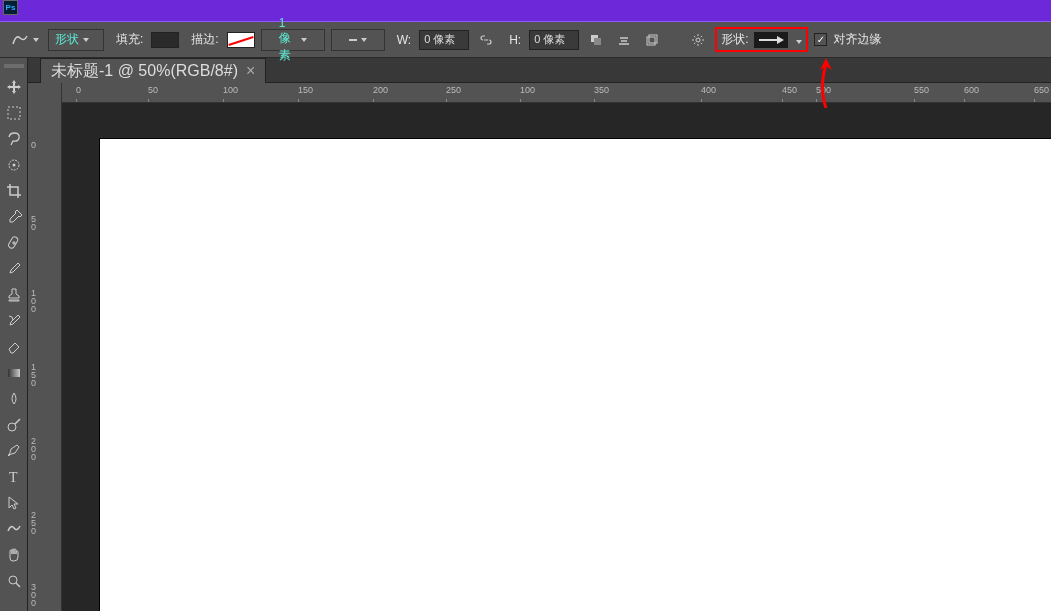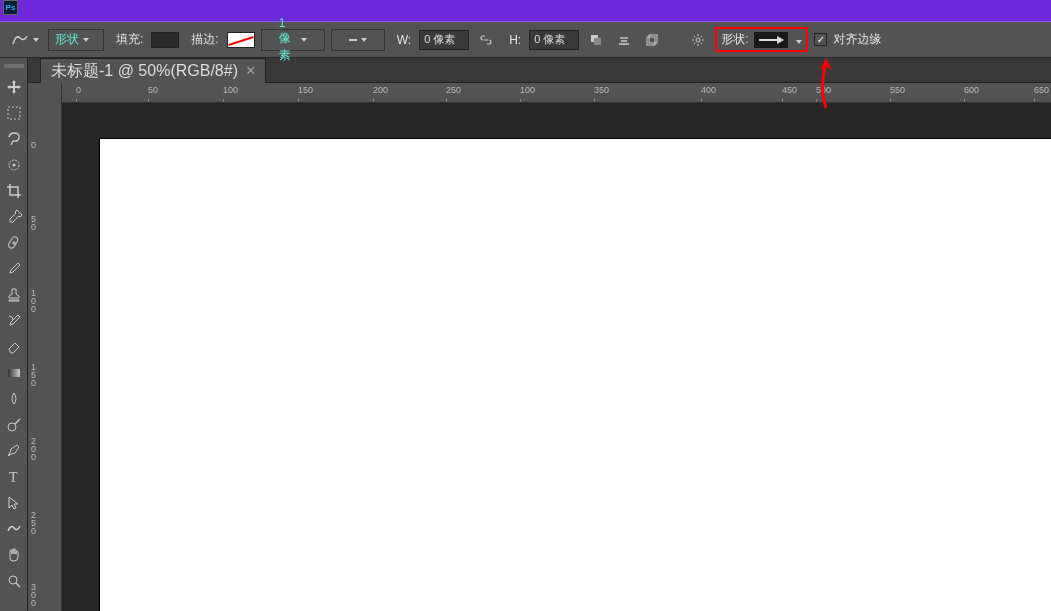--- a/index.html
+++ b/index.html
@@ -379,21 +379,21 @@
       <div class="tick htick" style="left: 86px;">50</div>
       <div class="tick htick" style="left: 161px;">100</div>
       <div class="tick htick" style="left: 236px;">150</div>
       <div class="tick htick" style="left: 311px;">200</div>
       <div class="tick htick" style="left: 384px;">250</div>
       <div class="tick htick" style="left: 458px;">100</div>
       <div class="tick htick" style="left: 532px;">350</div>
       <div class="tick htick" style="left: 623px; margin-left: 16px;">400</div>
       <div class="tick htick" style="left: 680px; margin-left: 40px;">450</div>
       <div class="tick htick" style="left: 754px;">500</div>
-      <div class="tick htick" style="left: 828px;">550</div>
+      <div class="tick htick" style="left: 852px;">550</div>
       <div class="tick htick" style="left: 902px; text-align: center;">600</div>
       <div class="tick htick" style="left: 972px;">650</div>
     </div>
   <div class="canvas-outer">
     <div class="canvas"></div>
   </div>
 </div>
 
 <svg class="red-arrow" viewBox="0 0 22 50">
   <path d="M11 50 Q4 30 11 6" stroke="#f00" stroke-width="3" fill="none"></path>

